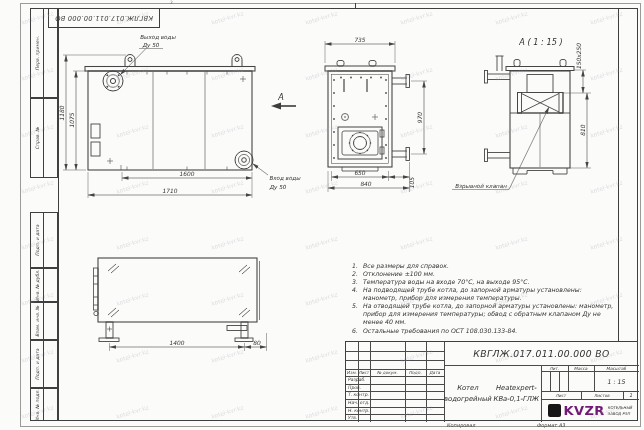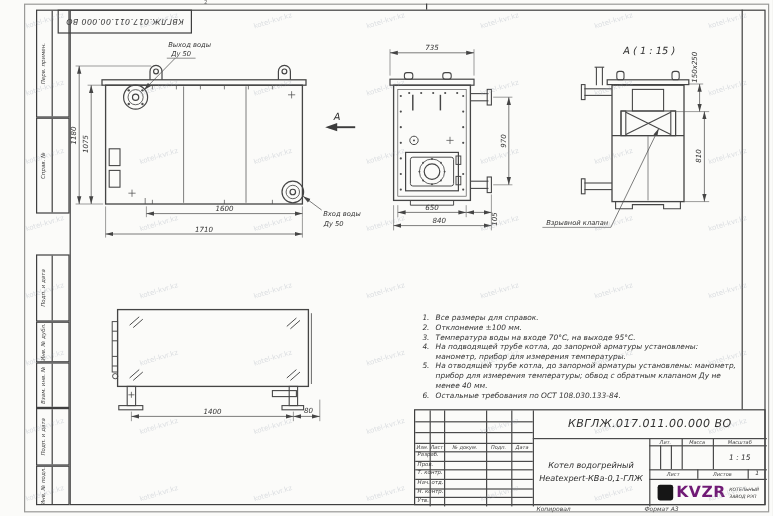--- a/index.html
+++ b/index.html
@@ -18,21 +18,21 @@
   .cellTxt{position:absolute;display:flex;align-items:center;justify-content:center;
       font:italic 4.2px "DejaVu Sans",sans-serif;color:#3c3c3c;box-sizing:border-box}
   .rowTxt{position:absolute;font:italic 4.5px "DejaVu Sans",sans-serif;color:#3c3c3c;padding-left:2px;box-sizing:border-box}
   .notes{position:absolute;left:352px;top:262px;width:264px;font:italic 6.2px "DejaVu Sans",sans-serif;color:#353535}
   .notes ol{list-style:none;margin:0;padding:0}
   .notes li{display:flex;line-height:1.3}
   .notes .n{width:11px;flex:none}
   .notes .t{flex:1}
   .docnum{position:absolute;display:flex;align-items:center;justify-content:center;
       font:italic 9.2px "DejaVu Sans",sans-serif;letter-spacing:.4px;color:#303030}
-  .pname{position:absolute;display:flex;flex-direction:column;align-items:center;justify-content:center;
+  .pname{position:absolute;display:flex;align-items:center;justify-content:center;
       font:italic 6.8px "DejaVu Sans",sans-serif;line-height:1.55;color:#303030;text-align:center}
   .val{position:absolute;display:flex;align-items:center;justify-content:center;
       font:italic 6.2px "DejaVu Sans",sans-serif;color:#303030}
   .logoCell{position:absolute;display:flex;align-items:center;justify-content:center;gap:3px}
   .logoSq{width:13px;height:13px;background:#161616;border-radius:2px}
   .logoTxt{font:800 13px "DejaVu Sans",sans-serif;color:#701a75;letter-spacing:.4px}
   .logoCo{display:flex;flex-direction:column;font:italic 3.8px "DejaVu Sans",sans-serif;color:#333;line-height:1.5}
   .margTxt{position:absolute;font:italic 5px "DejaVu Sans",sans-serif;color:#444}
   .zone{position:absolute;font:4.5px "DejaVu Sans",sans-serif;color:#666}
   .wm{position:absolute;inset:-10px;display:grid;grid-template-columns:repeat(7,1fr);

